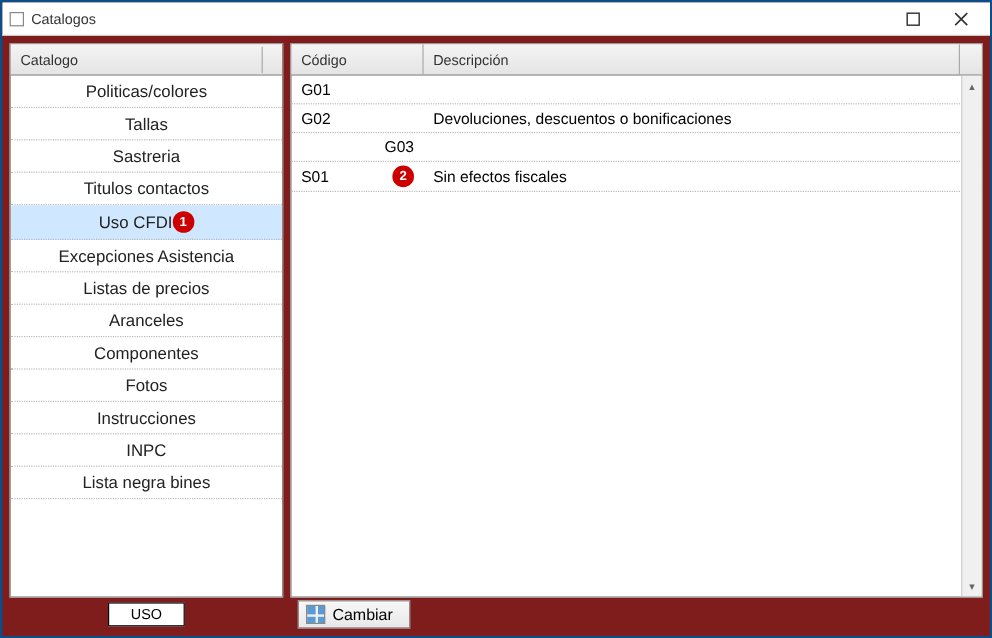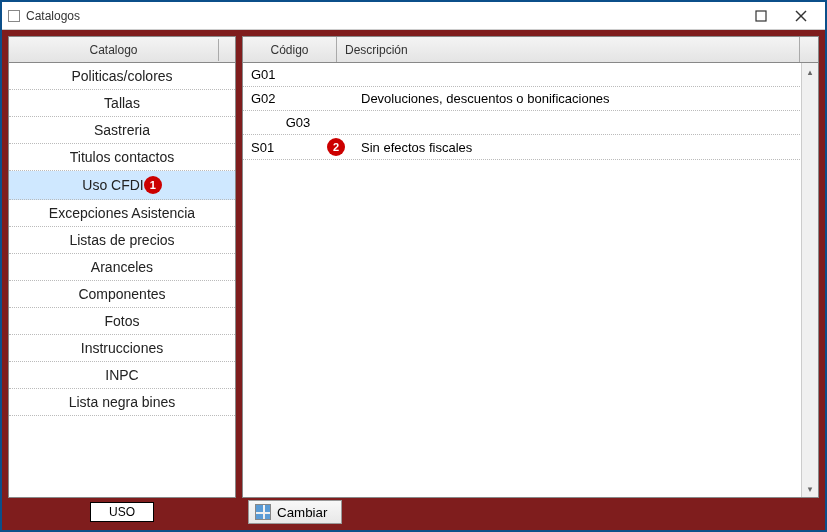--- a/index.html
+++ b/index.html
@@ -39,21 +39,21 @@
     width: 228px; display:flex; flex-direction:column; border:1px solid #888;
     background:#fff;
   }
   .left-header {
     height: 26px; background: linear-gradient(#f4f4f4,#e4e4e4);
     border-bottom: 1px solid #888;
     display:flex; align-items:center;
   }
   .left-header-cell {
     flex:1; padding: 4px 8px; border-right:1px solid #aaa; color:#333;
-    display:flex; align-items:center; justify-content:center;
+    display:flex; align-items:center; justify-content:flex-start;
   }
   .left-header-last { width: 16px; }
   .catalog-list { flex:1; overflow-y:auto; }
   .catalog-item {
     padding: 5px 8px; font-size: 14px; color:#222;
     border-bottom: 1px dotted #bbb; cursor: default;
     display:flex; align-items:center; justify-content:center;
     position:relative;
   }
   .catalog-item.selected { background: #cfe8ff; }
@@ -64,21 +64,21 @@
     background:#fff; position:relative;
   }
   .grid-header {
     height: 26px; background: linear-gradient(#f4f4f4,#e4e4e4);
     border-bottom: 1px solid #888;
     display:flex; align-items:stretch;
   }
   .gh-cell {
     border-right:1px solid #aaa; padding:4px 8px; color:#333; display:flex; align-items:center;
   }
-  .gh-code { width: 94px; justify-content: center; }
+  .gh-code { width: 110px; }
   .gh-desc { flex:1; }
   .gh-scroll { width: 18px; border-right:none; }
   .grid-body { flex:1; overflow-y:auto; position:relative; }
   .grid-row {
     display:flex; border-bottom:1px dotted #bbb; font-size:13px;
     align-items:center; min-height:24px;
   }
   .gc-code { width: 110px; padding:3px 8px; }
   .gc-desc { flex:1; padding:3px 8px; }
   
@@ -214,21 +214,21 @@
                 <span>G01</span>
               </div>
             </div>
             <div class="grid-row">
               <div class="gc-code" style="display: flex; align-items: center; justify-content: space-between;">
                 <span>G02</span>
               </div>
               <div class="gc-desc">Devoluciones, descuentos o bonificaciones</div>
             </div>
             <div class="grid-row">
-              <div class="gc-code" style="display: flex; align-items: center; justify-content: center;">
+              <div class="gc-code" style="display: flex; align-items: center; justify-content: flex-end;">
                 <span>G03</span>
               </div>
             </div>
             <div class="grid-row">
               <div class="gc-code" style="display: flex; align-items: center; justify-content: space-between;">
                 <span>S01</span>
                 <span class="badge">2</span>
               </div>
               <div class="gc-desc">Sin efectos fiscales</div>
             </div>

